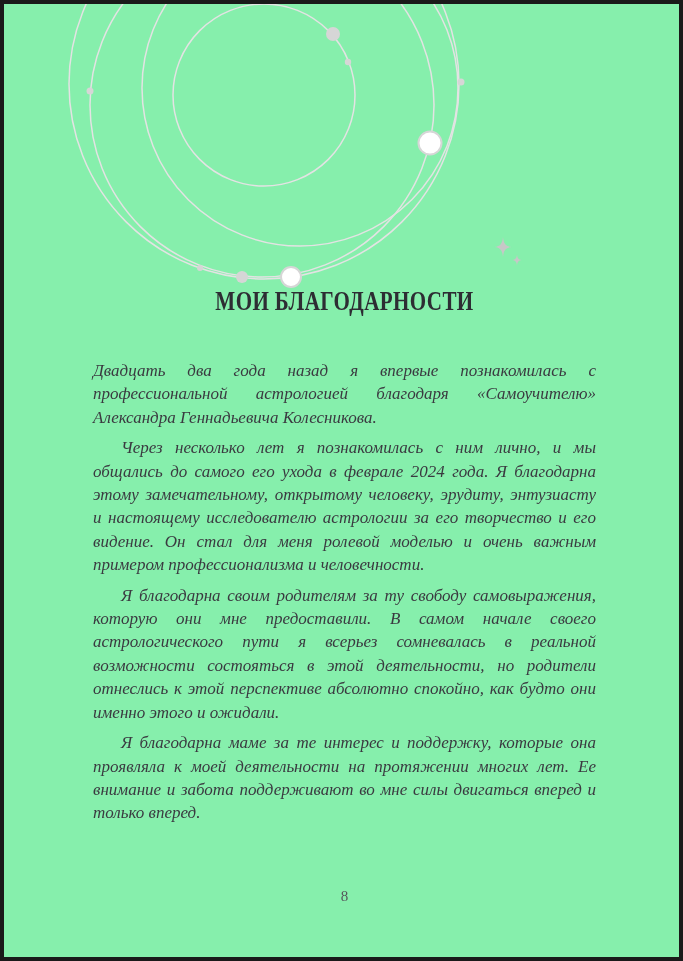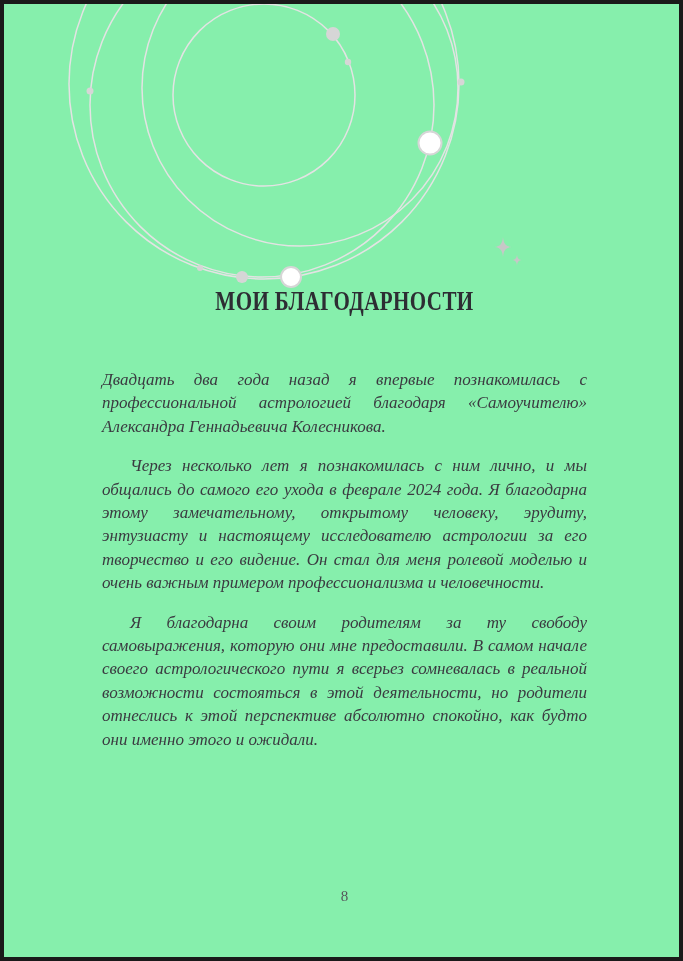--- a/index.html
+++ b/index.html
@@ -36,21 +36,21 @@
     transform: scaleX(0.78);
     transform-origin: 50% 50%;
     white-space: nowrap;
   }
   .body-text {
     position: absolute;
     left: 82px; top: 348px;
     width: 517px;
   }
   .body-text p {
-    margin: 16px;
+    margin: 7px;
     font-family: "Liberation Serif", serif;
     font-style: italic;
     font-size: 17px;
     line-height: 23.4px;
     text-align: justify;
     color: #3a3a40;
     hyphens: auto;
   }
   .body-text p + p { text-indent: 28px; }
   .page-number {
@@ -94,17 +94,18 @@
     <path fill="#c7c7c7" transform="translate(503,247)" d="M0 -10 C 0.8 -2.8, 2.8 -0.8, 8.5 0 C 2.8 0.8, 0.8 2.8, 0 10 C -0.8 2.8, -2.8 0.8, -8.5 0 C -2.8 -0.8, -0.8 -2.8, 0 -10 Z"></path>
     <path fill="#c7c7c7" transform="translate(517,260) scale(0.55)" d="M0 -10 C 0.8 -2.8, 2.8 -0.8, 8.5 0 C 2.8 0.8, 0.8 2.8, 0 10 C -0.8 2.8, -2.8 0.8, -8.5 0 C -2.8 -0.8, -0.8 -2.8, 0 -10 Z"></path>
   </svg>
 
   <h1 class="heading">МОИ БЛАГОДАРНОСТИ</h1>
 
   <div class="body-text">
     <p>Двадцать два года назад я впервые познакомилась с профессиональной астрологией благодаря «Самоучителю» Александра Геннадьевича Колесникова.</p>
     <p>Через несколько лет я познакомилась с ним лично, и мы общались до самого его ухода в феврале 2024 года. Я благодарна этому замечательному, открытому человеку, эрудиту, энтузиасту и настоящему исследователю астрологии за его творчество и его видение. Он стал для меня ролевой моделью и очень важным примером профессионализма и человечности.</p>
     <p>Я благодарна своим родителям за ту свободу самовыражения, которую они мне предоставили. В самом начале своего астрологического пути я всерьез сомневалась в реальной возможности состояться в этой деятельности, но родители отнеслись к этой перспективе абсолютно спокойно, как будто они именно этого и ожидали.</p>
+    <p>Я благодарна маме за те интерес и поддержку, которые она проявляла к моей деятельности на протяжении многих лет. Ее внимание и забота поддерживают во мне силы двигаться вперед и только вперед.</p>
   </div>
 
   <div class="page-number">8</div>
 
 </div>
 
 </body></html>

